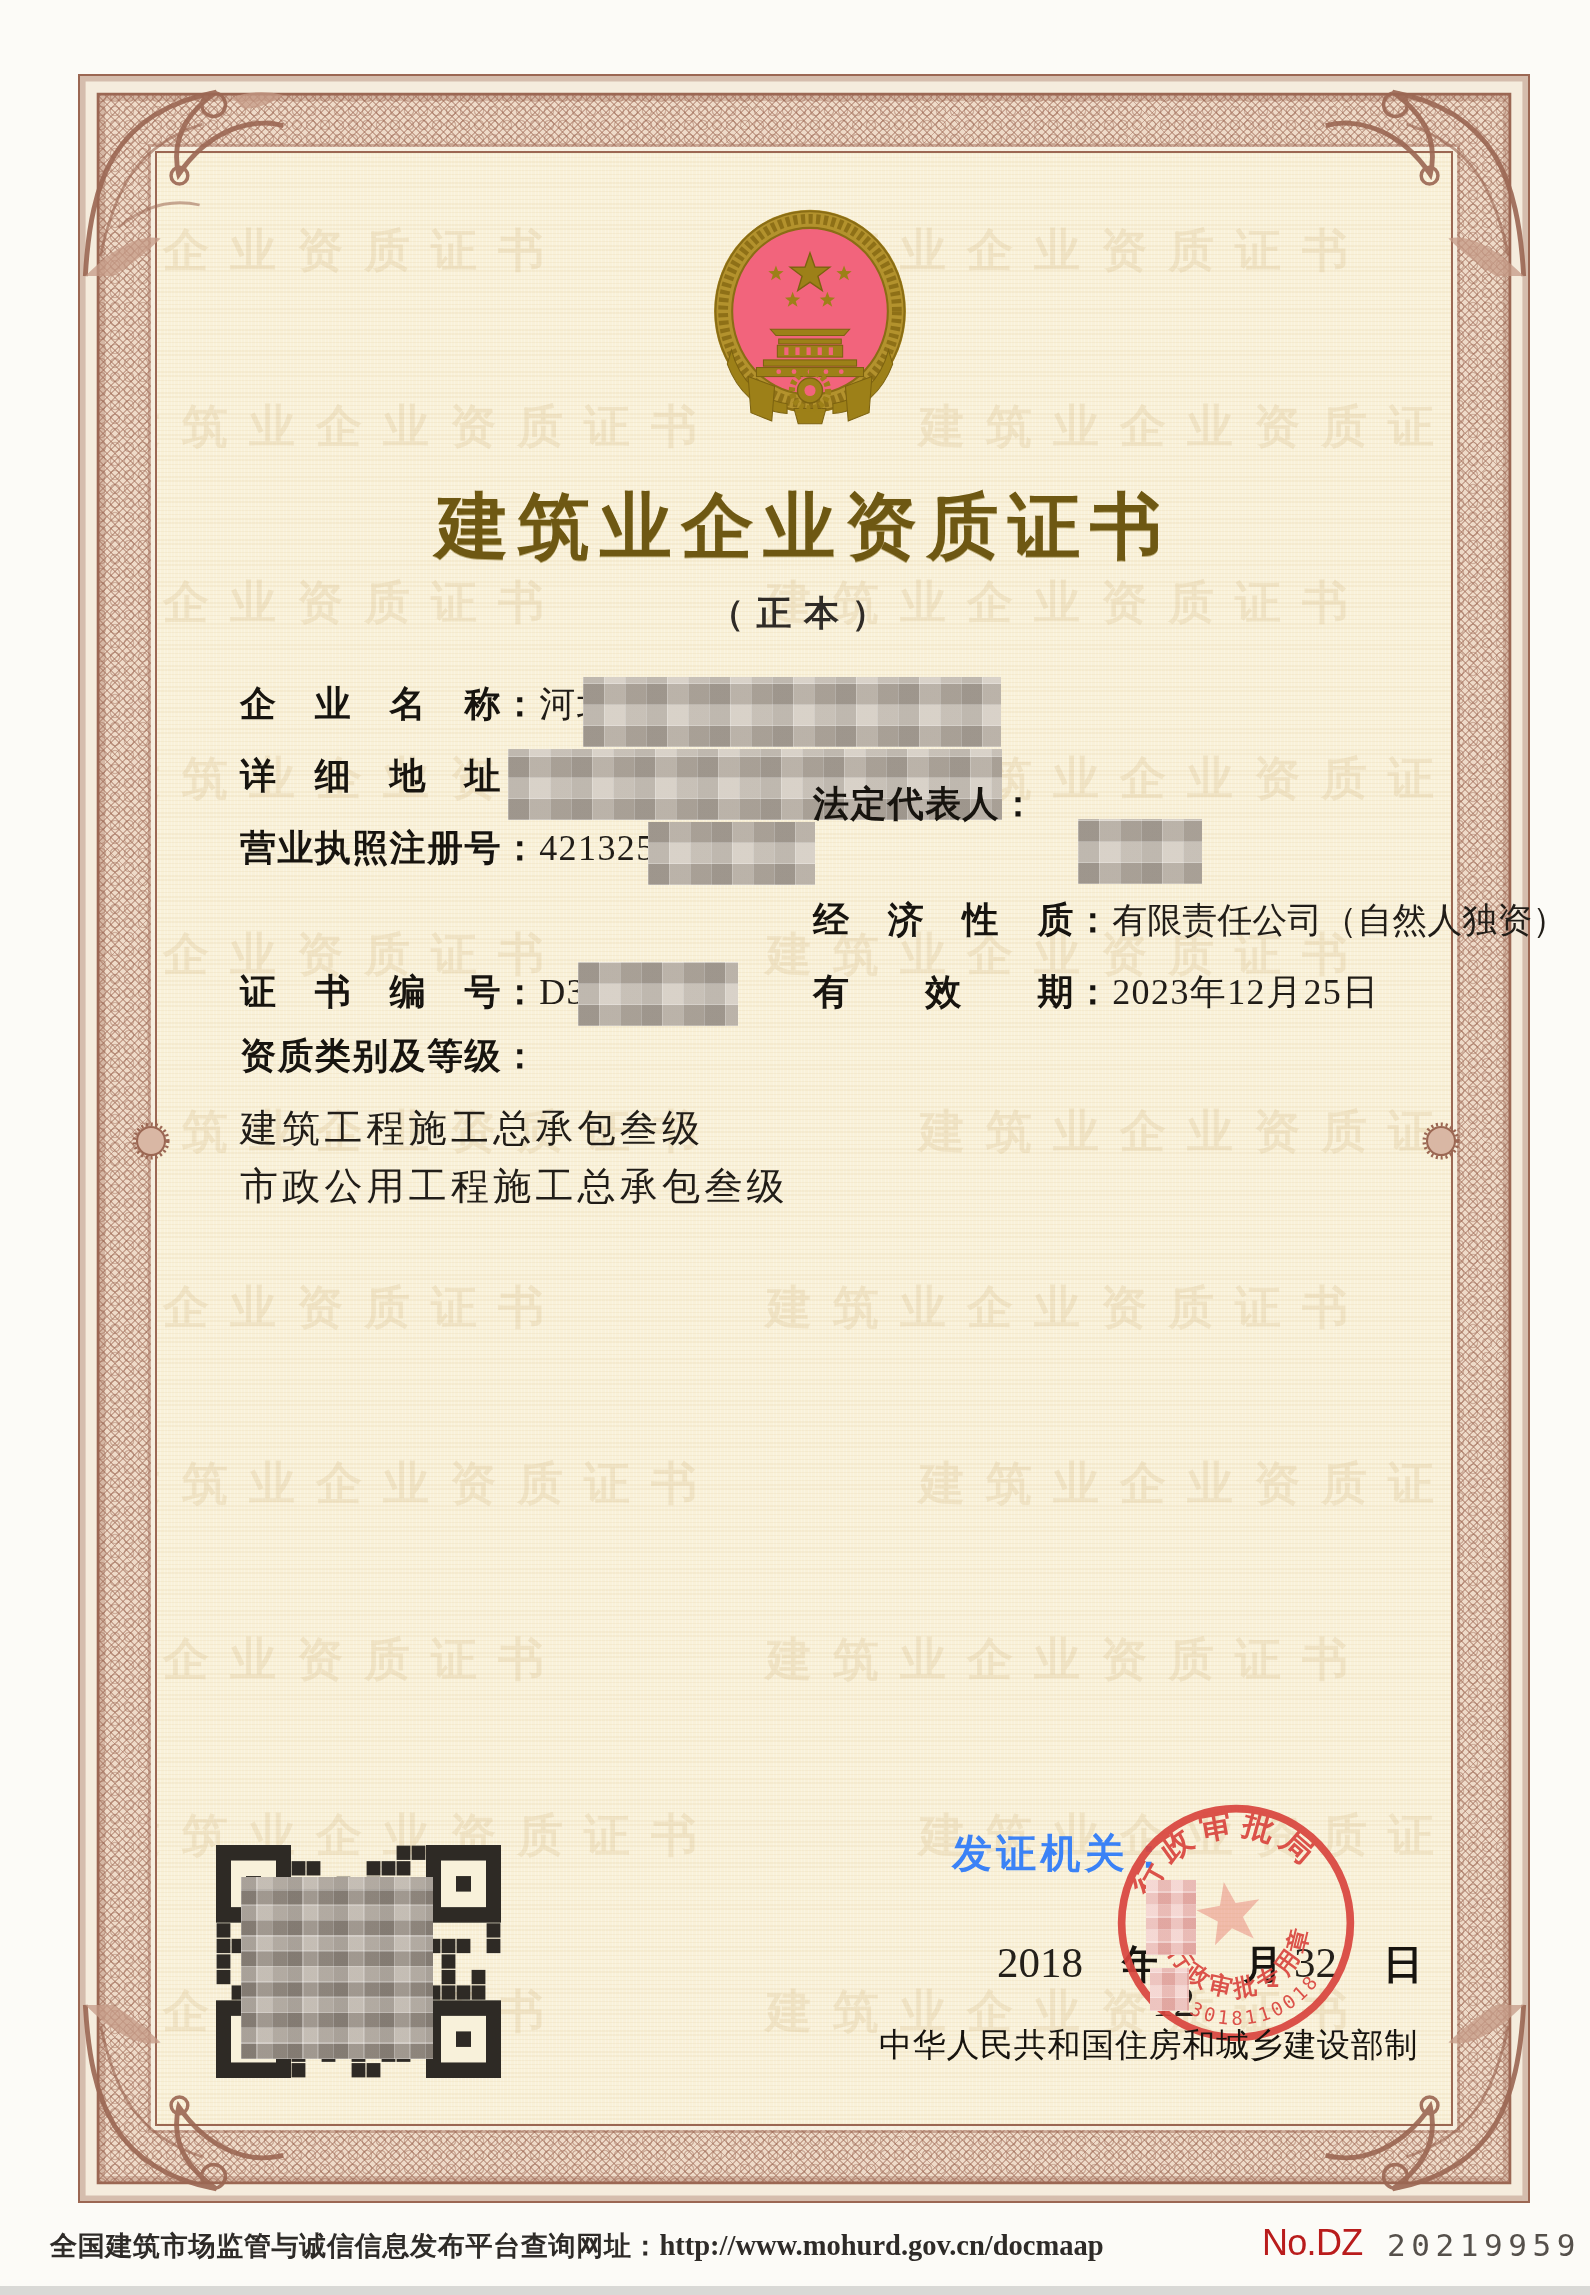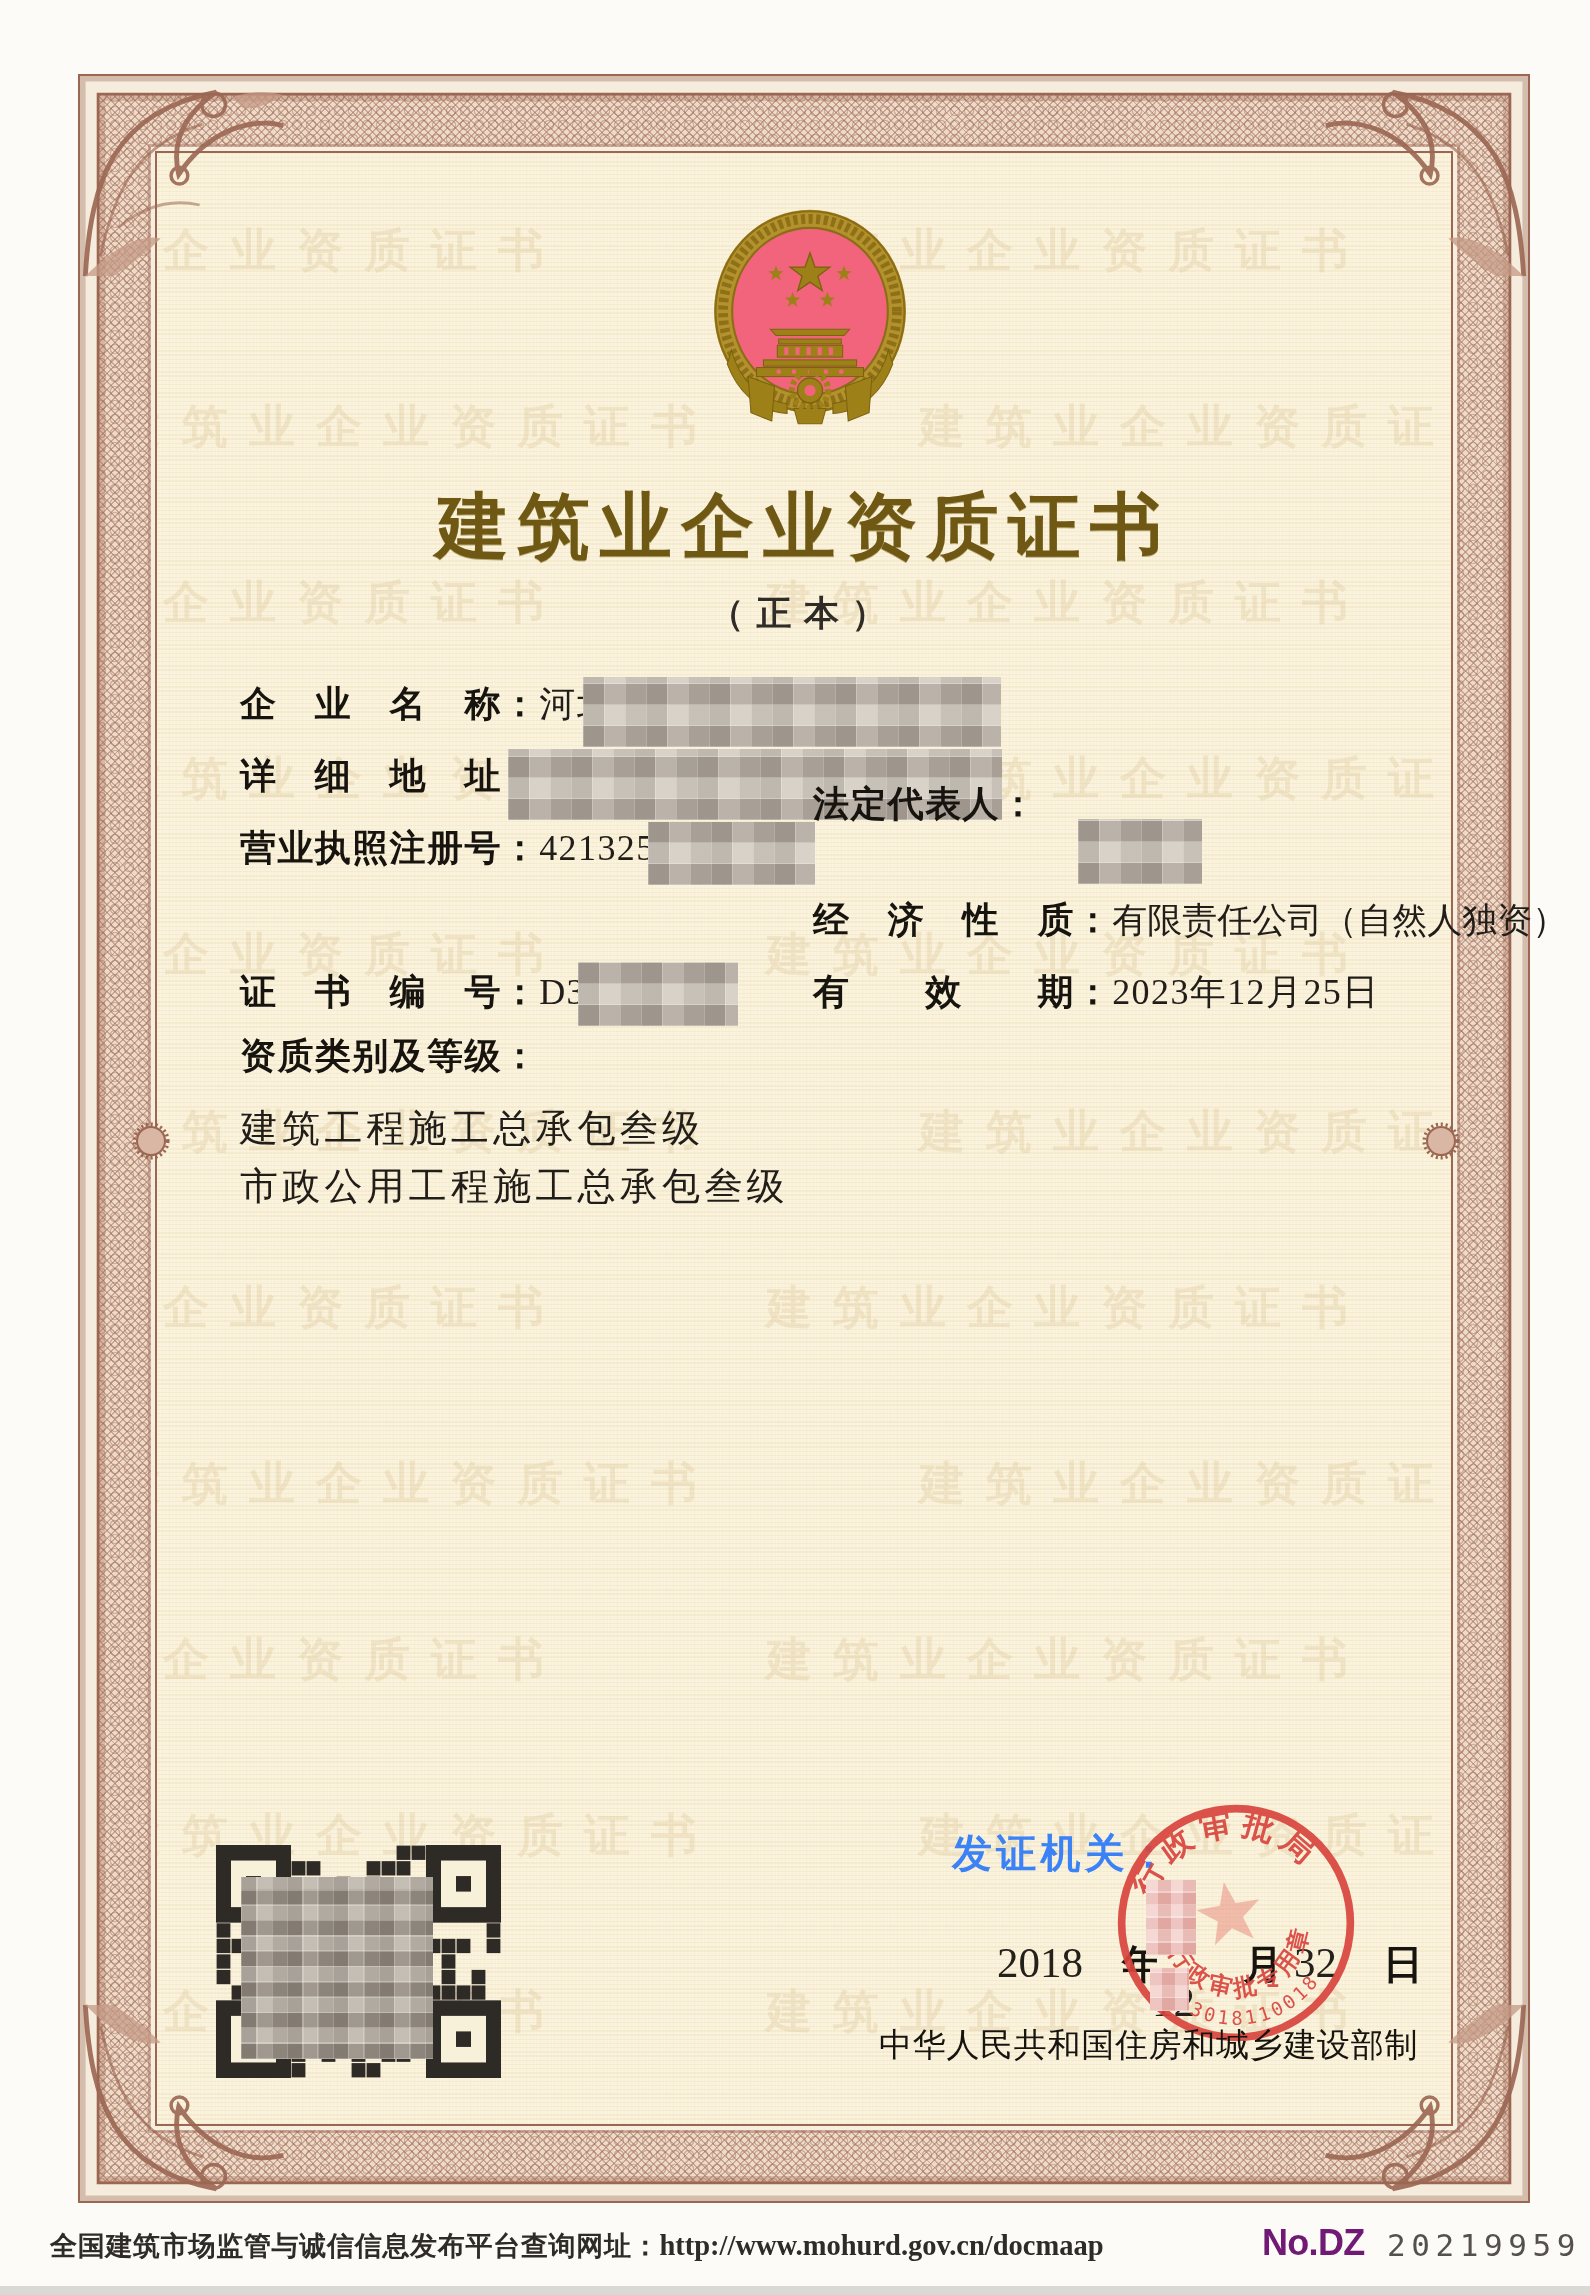--- a/index.html
+++ b/index.html
@@ -74,22 +74,22 @@
   .issuer-label{position:absolute;left:952px;top:1826px;font-weight:bold;font-size:40px;
     letter-spacing:4.2px;color:#3b82f6;}
   .date-num{position:absolute;font-family:"Liberation Serif",serif;font-size:43px;color:#24201a;}
   .date-unit{position:absolute;font-weight:bold;font-size:40px;color:#17140f;}
   .maker{position:absolute;left:879px;top:2023px;font-weight:normal;font-size:33px;
     letter-spacing:0.7px;color:#17140f;}
   
   .footer-query{position:absolute;left:50px;top:2228px;white-space:nowrap;}
   .fq-cjk{font-weight:bold;font-size:27px;color:#2e2b28;letter-spacing:0.7px;}
   .fq-url{font-family:"Liberation Serif",serif;font-weight:bold;font-size:28.5px;color:#2e2b28;}
-  .no-label{position:absolute;left:1262px;top:2222px;font-weight:bold;font-size:36px;
-    letter-spacing:-0.7px;color:#701a75;}
+  .no-label{position:absolute;left:1262px;top:2222px;font-weight:normal;font-size:36px;
+    letter-spacing:-0.7px;color:#b91c1c;}
   .serial{position:absolute;left:1363px;top:2227px;font-family:"DejaVu Sans Mono",monospace;
     font-size:31px;letter-spacing:5.6px;color:#55504b;margin-left:24px;}
   .scan-edge{position:absolute;left:0;top:2286px;width:1591px;height:9.7px;background:#d9d9d6;}
   .qr{position:absolute;left:216px;top:1845px;width:285px;height:233px;}
 </style>
 </head>
 <body>
 
 <div class="page">
 

